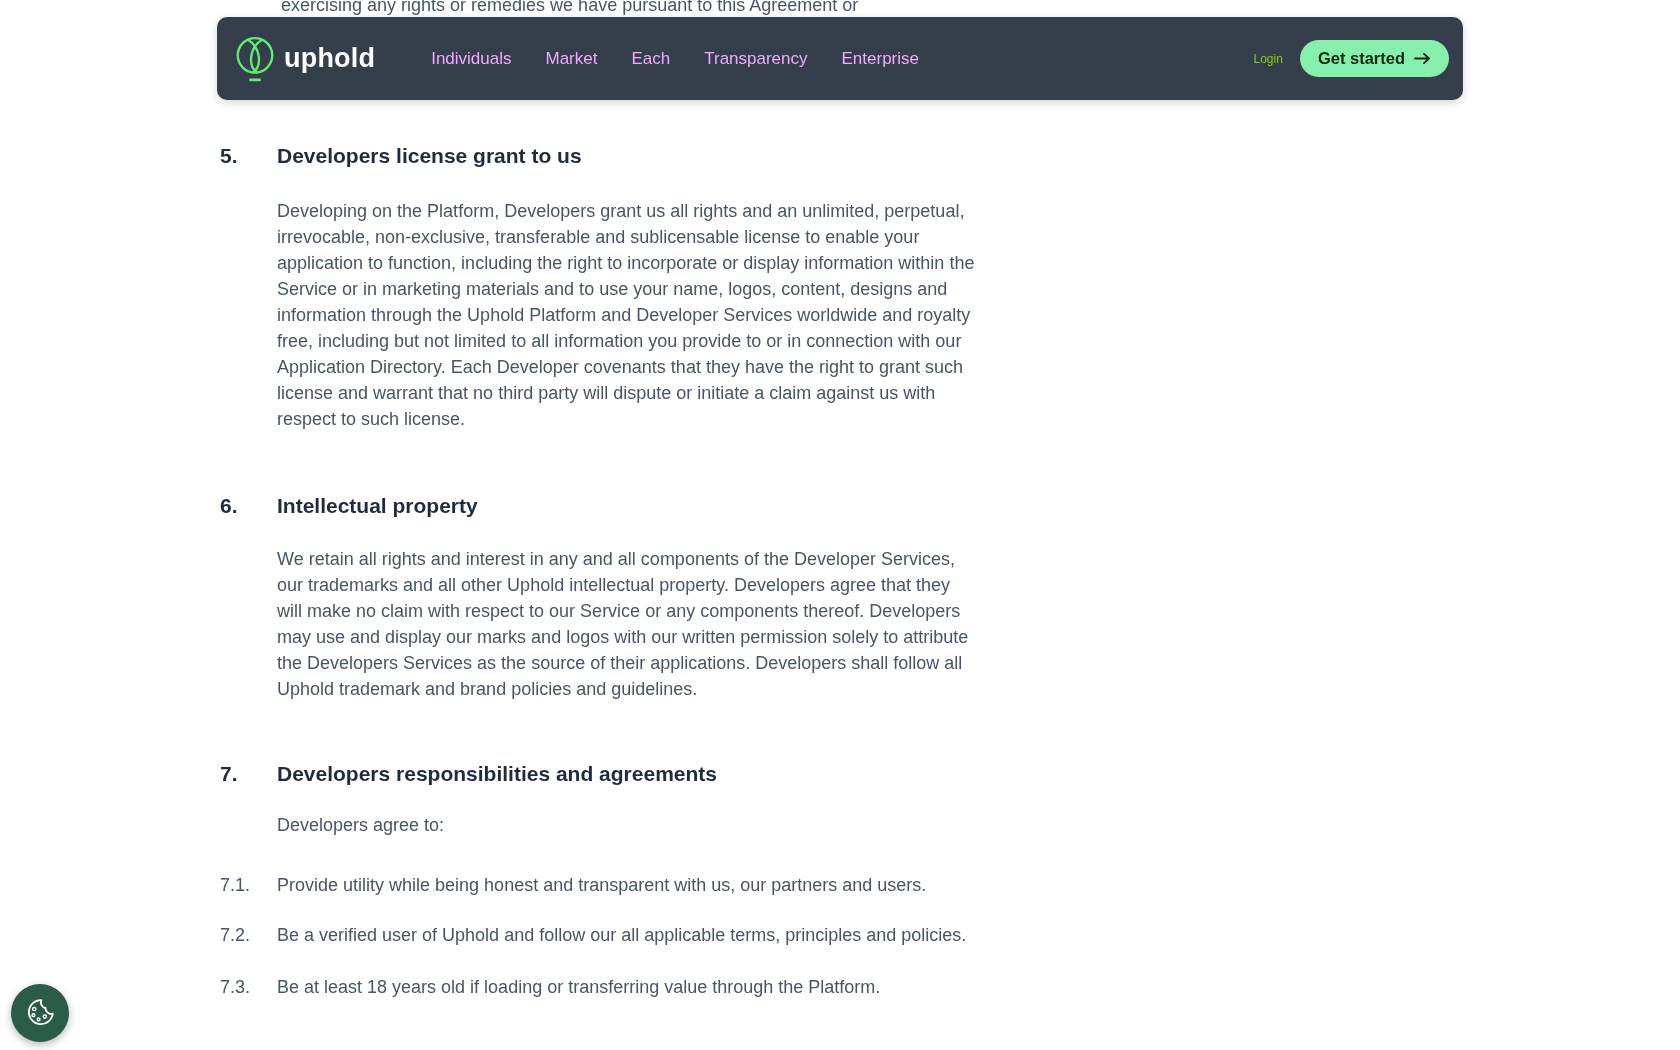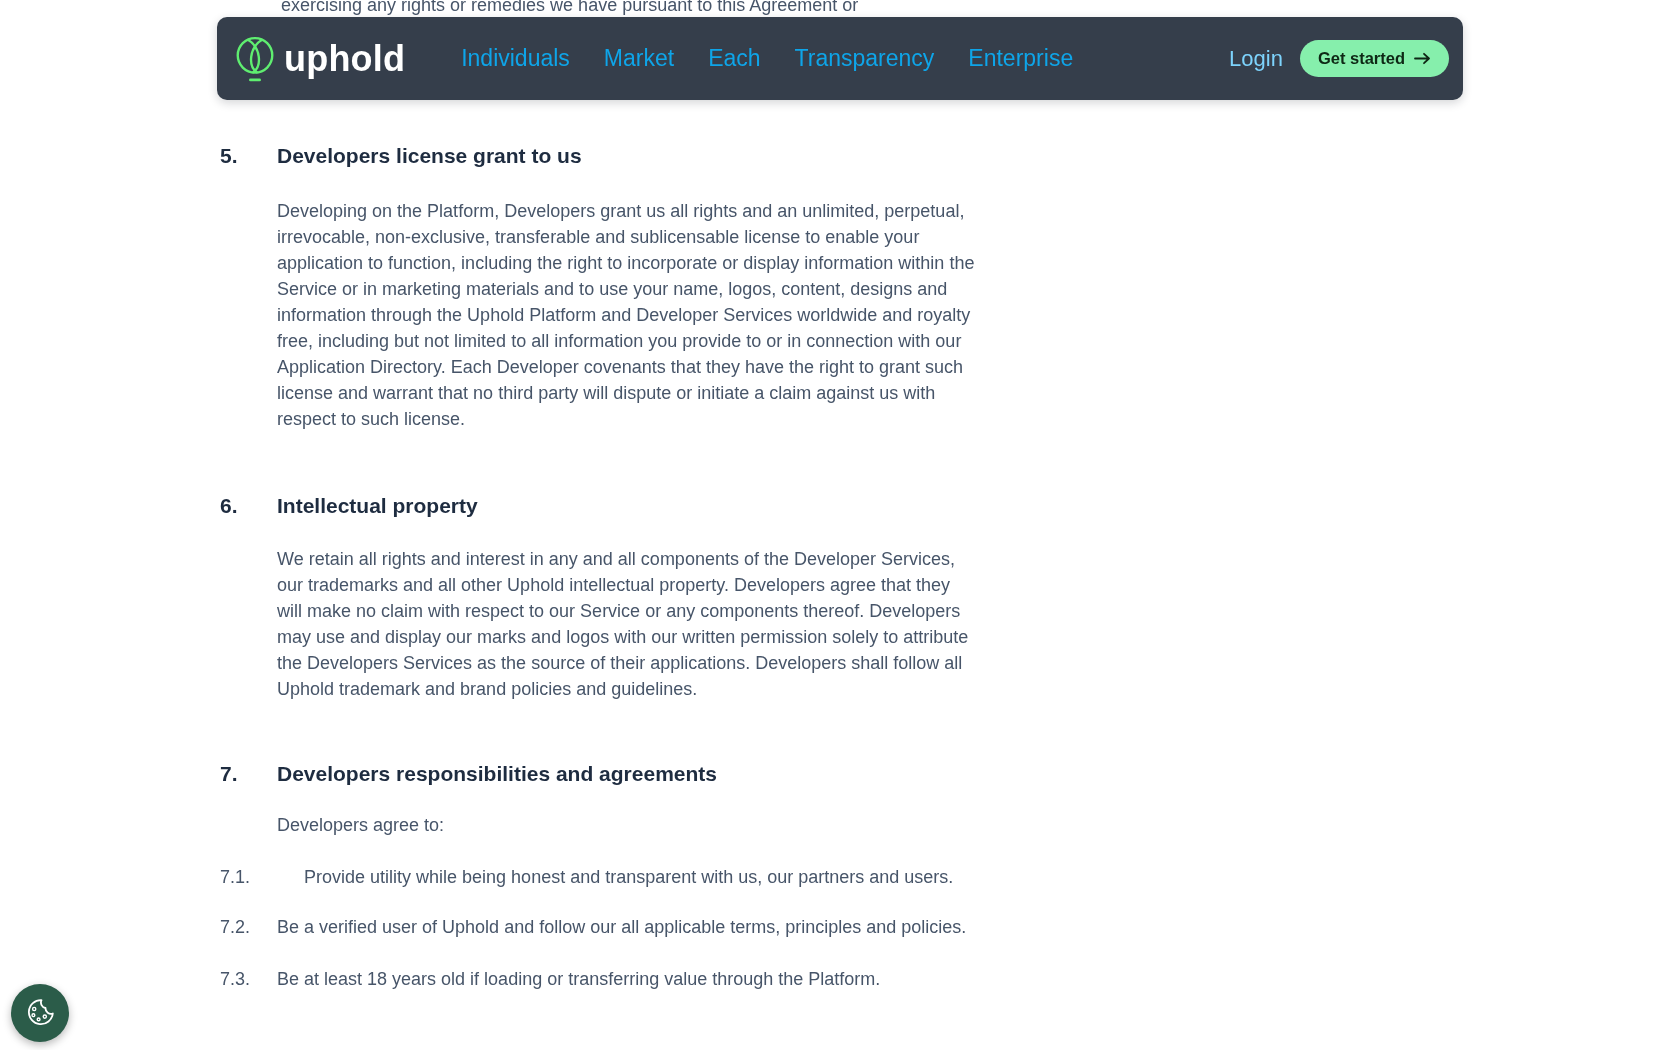--- a/index.html
+++ b/index.html
@@ -22,25 +22,25 @@
   .navbar {
     position:absolute; left:217px; top:17px;
     width:1246px; height:83px;
     background:#353E4B; border-radius:10px;
     display:flex; align-items:center;
     padding:0 14px 0 18px;
     box-shadow:0 3px 10px rgba(20,28,40,.18);
     z-index:5;
   }
   .logo { display:flex; align-items:center; gap:9px; cursor:pointer; }
-  .logo-word { color:#ffffff; font-size:36px; font-weight:700; letter-spacing:.2px; }
+  .logo-word { color:#ffffff; font-size:27px; font-weight:700; letter-spacing:.2px; }
   .nav-links { display:flex; gap:34px; margin-left:56px; }
-  .nav-link { color:#0ea5e9; font-size:23px; cursor:pointer; }
+  .nav-link { color:#f0abfc; font-size:17px; cursor:pointer; }
   .nav-right { margin-left:auto; display:flex; align-items:center; gap:17px; }
-  .login { color:#7dd3fc; font-size:22px; cursor:pointer; }
+  .login { color:#84cc16; font-size:12px; cursor:pointer; }
   .get-started {
     display:flex; align-items:center; gap:9px;
     background:#86efac; color:#0E2815;
     font-family:"Liberation Sans", sans-serif;
     font-size:16.5px; font-weight:700;
     height:37px; padding:0 18px; border-radius:19px;
     border:none; cursor:pointer;
   }
 
   
@@ -49,21 +49,21 @@
   .num-cell { width:57px; flex:none; }
   .sec-num, .sec-title { font-size:21px; font-weight:700; color:#1E2C40; line-height:30px; }
   .body-text { font-size:18px; line-height:26px; color:#475569; width:703px; }
   .sub-num { font-size:18px; line-height:26px; color:#475569; }
 
   .mt-p5    { margin-top:27px;align-items:center; }
   .mt-h6    { margin-top:59px; }
   .mt-p6    { margin-top:25px;align-items:flex-end; }
   .mt-h7    { margin-top:57px; }
   .mt-intro { margin-top:23px; }
-  .mt-i1    { margin-top:26px;gap:27px; }
+  .mt-i1    { margin-top:34px; }
   .mt-i2    { margin-top:24px; }
   .mt-i3    { margin-top:26px; }
 
   
   .cookie-btn {
     position:absolute; left:11px; top:984px;
     width:58px; height:58px; border-radius:50%;
     background:#2B5C49; border:none; cursor:pointer;
     display:flex; align-items:center; justify-content:center;
     box-shadow:0 3px 8px rgba(0,0,0,.28);

